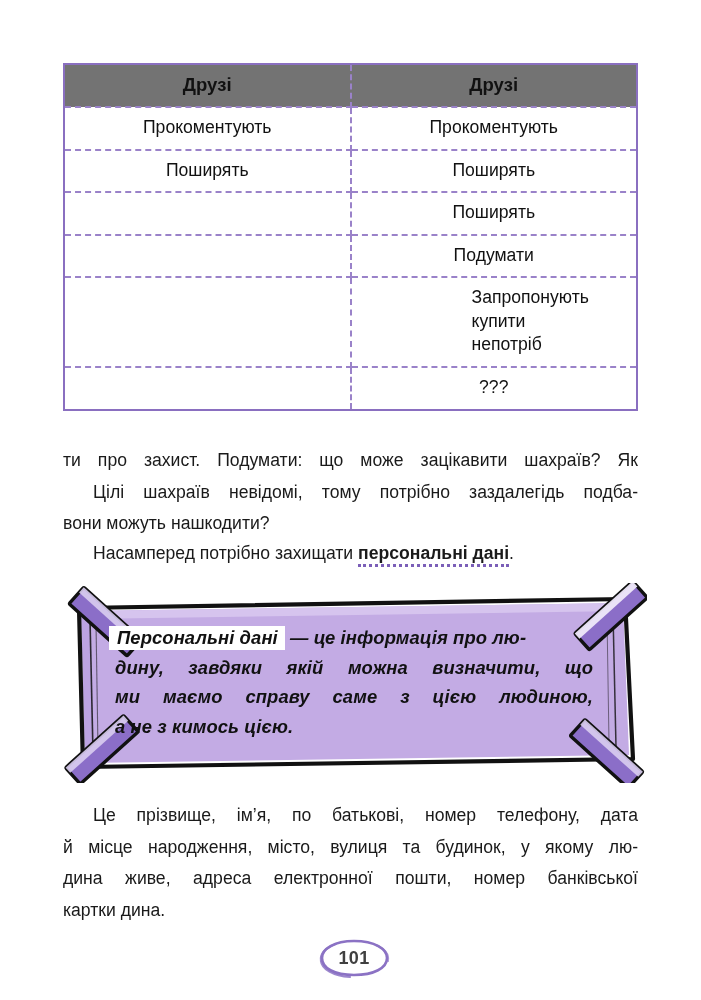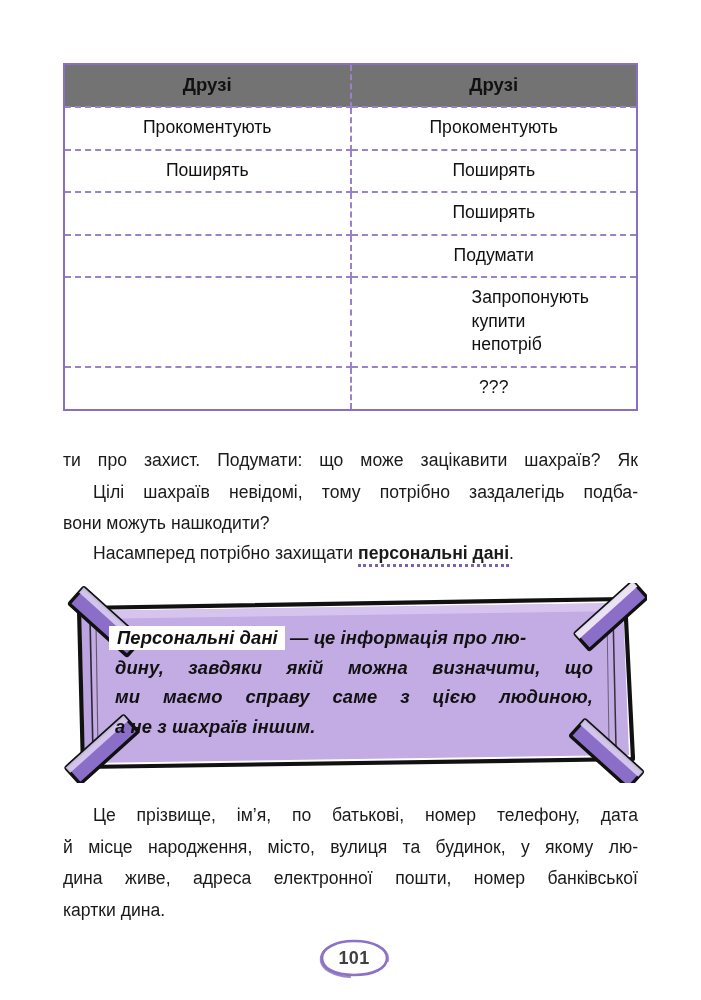--- a/index.html
+++ b/index.html
@@ -253,21 +253,21 @@
       <g transform="translate(512,140) rotate(42 36 28)">
         <rect x="0" y="18" width="78" height="22" rx="1.5" fill="#8b6ec8" stroke="#111111" stroke-width="3.4"></rect>
         <rect x="0" y="18" width="78" height="7" fill="#d9cdf0" opacity="0.9"></rect>
       </g>
     </svg>
 
     <div class="def-text">
       <span class="dl"><span class="ribbon">Персональні дані</span> <span>— це інформація про лю-</span></span>
       <span class="dl stretch">дину, завдяки якій можна визначити, що</span>
       <span class="dl stretch">ми маємо справу саме з цією людиною,</span>
-      <span class="dl">а не з шахраїв іншим.</span>
+      <span class="dl">а не з кимось цією.</span>
     </div>
   </div>
 
   <div class="para p3" style="text-indent:0;">
     <span class="ln stretch first">Це прізвище, ім’я, по батькові, номер телефону, дата</span>
     <span class="ln stretch">й місце народження, місто, вулиця та будинок, у якому лю-</span>
     <span class="ln stretch">дина живе, адреса електронної пошти, номер банківської</span>
     <span class="ln last">картки дина.</span>
   </div>
 

